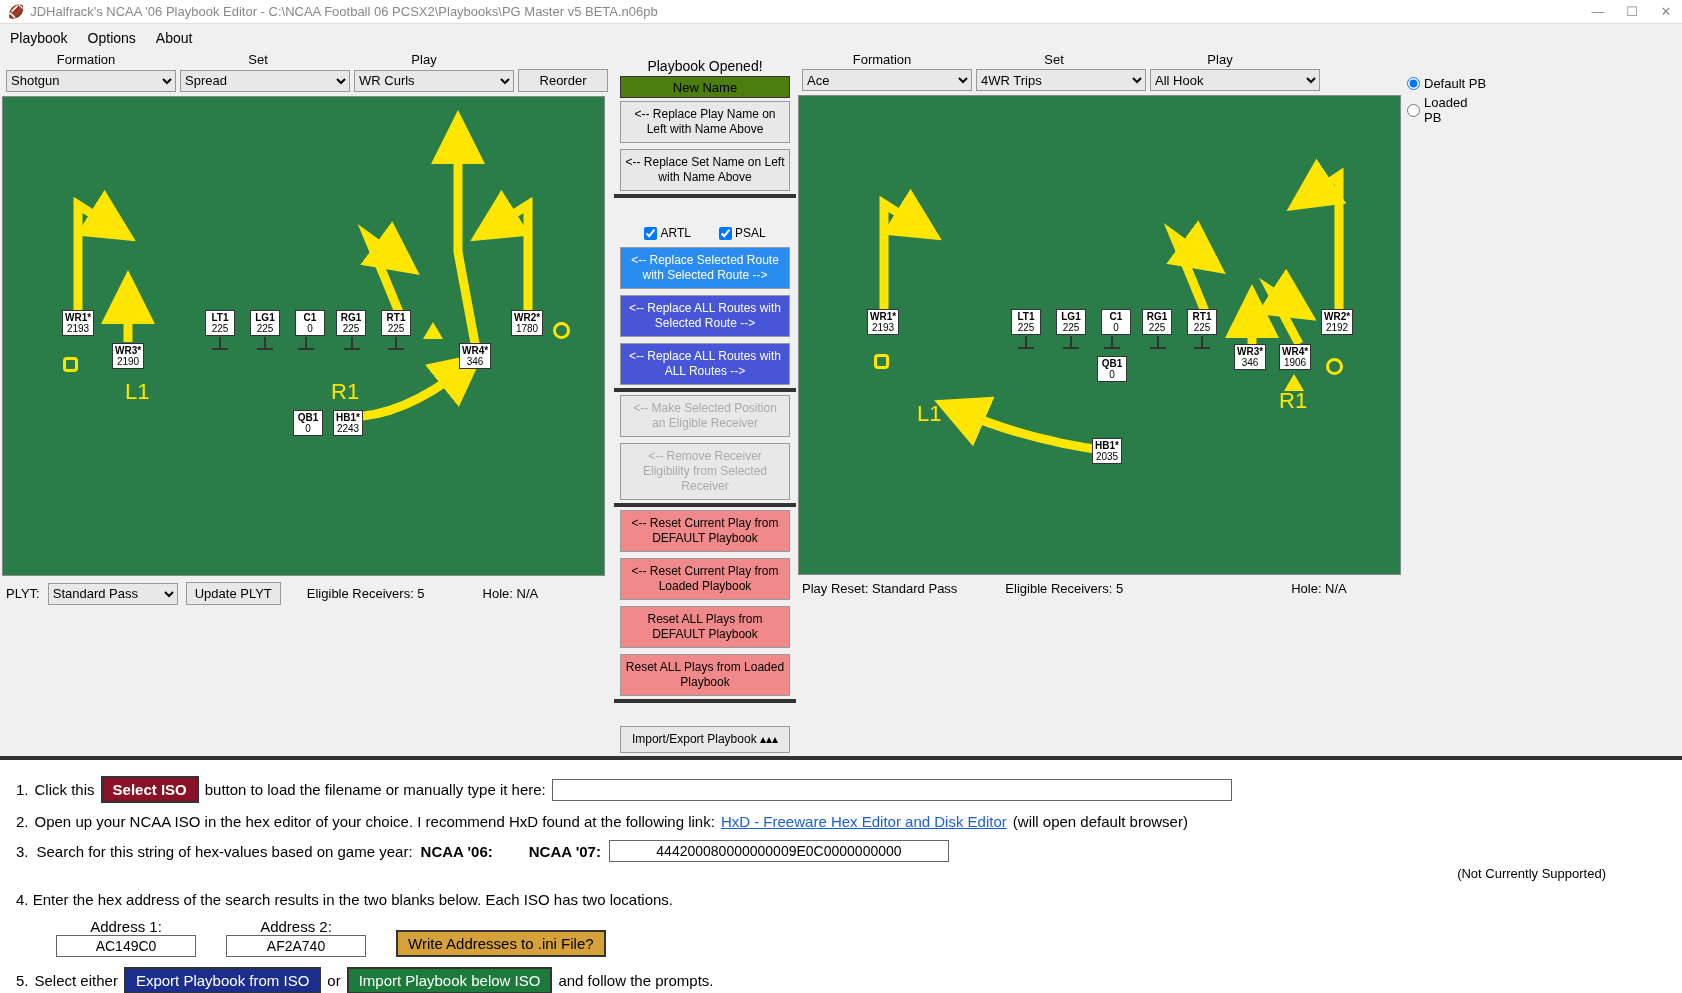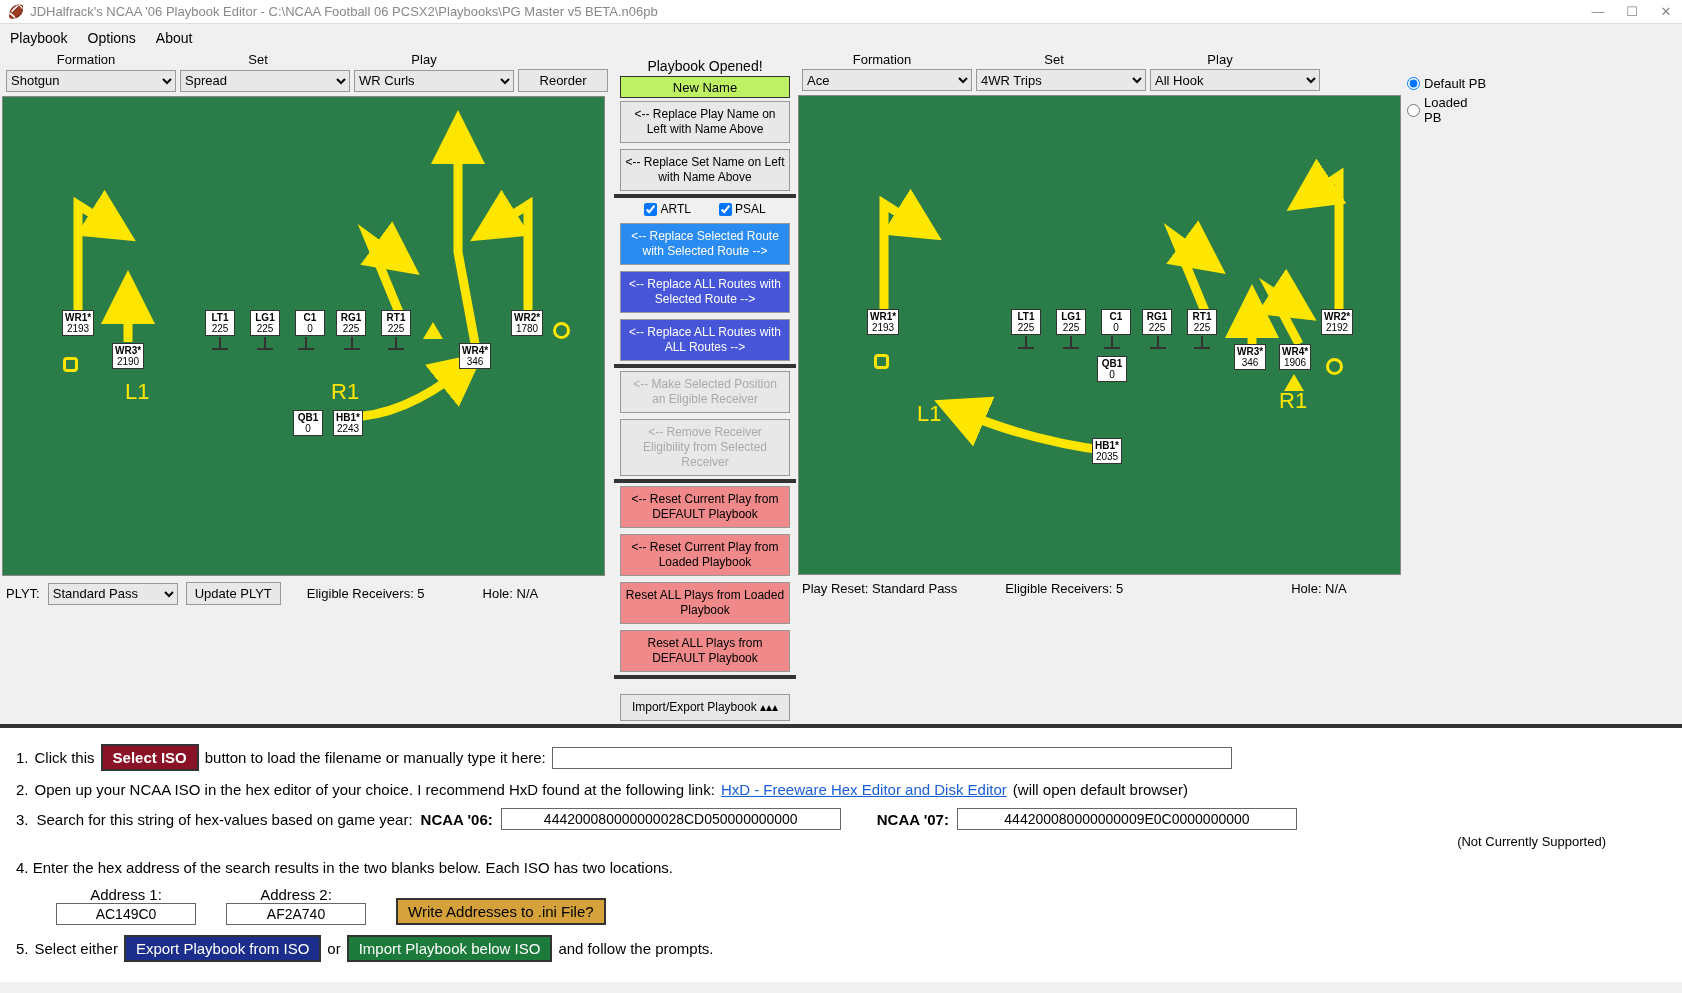--- a/index.html
+++ b/index.html
@@ -22,35 +22,35 @@
 .labels-line .c2 { width: 172px; text-align:center; }
 .labels-line .c3 { width: 160px; text-align:center; }
 .field { position: relative; background: #2a7c48; border: 1px solid #888; width: 603px; height: 480px; margin: 2px; }
 .plabel { position: absolute; background: #fff; border: 1px solid #333; font-size: 10px; text-align: center; padding: 1px 2px; line-height: 1.1; min-width: 30px; font-weight: bold; }
 .plabel .num { font-weight: normal; }
 .ytext { position: absolute; color: #ffe600; font-size: 22px; }
 .yshape { position: absolute; border: 3px solid #ffe600; }
 .statusbar { display: flex; align-items: center; padding: 4px 6px; font-size: 13px; gap: 8px; }
 .center-pane .hdr { font-size: 14px; padding: 6px 0 2px 0; }
 .center-pane .sep { height: 4px; background: #333; width: 100%; }
-.center-pane .inp { width: 170px; height: 22px; border: 1px solid #333; text-align: center; font-size: 13px; background: #bef264; }
+.center-pane .inp { width: 170px; height: 22px; border: 1px solid #333; text-align: center; font-size: 13px; background: #4d7c0f; }
 .cbtn { width: 170px; border: 1px solid #999; background: #e8e8e8; font-size: 12px; padding: 5px 4px; cursor: pointer; text-align: center; margin: 3px 0; line-height: 1.25; }
 .cbtn.blue { background: #2a8cf0; color: #fff; }
 .cbtn.darkblue { background: #4756d9; color: #fff; }
 .cbtn.disabled { background: #e8e8e8; color: #aaa; }
 .cbtn.red { background: #f08a8a; }
 .radio-row { display:flex; align-items:center; gap:4px; padding:2px 0; }
 .lower { padding: 10px 16px; background: #fff; font-size: 15px; }
 .redbtn { background: #8a1226; color:#fff; border:2px solid #333; padding:3px 10px; font-size:15px; font-weight:bold; cursor:pointer; }
 .orangebtn { background: #d5a13a; color:#000; border:2px solid #333; padding:3px 10px; font-size:15px; cursor:pointer; }
 .navybtn { background: #1c2e8c; color:#fff; border:2px solid #333; padding:3px 10px; font-size:15px; cursor:pointer; }
 .greenbtn { background: #1c7a3a; color:#fff; border:2px solid #333; padding:3px 10px; font-size:15px; cursor:pointer; }
 .txtin { border:1px solid #666; padding:2px 6px; font-size:14px; text-align:center; }
 a.link { color: #1a5ed8; text-decoration: underline; }
-.chkrow { display:flex; gap:28px; justify-content:center; padding:4px 0; font-size:12px; }
+.chkrow { display:flex; gap:28px; justify-content:center; padding:4px 0; font-size:12px;margin-top:24px; }
 .chkrow label { display:flex; align-items:center; gap:3px; }
 </style>
 </head>
 <body>
 
 <div class="titlebar">
   <span style="margin-right:6px;">🏈</span>
   <span class="title">JDHalfrack's NCAA '06 Playbook Editor - C:\NCAA Football 06 PCSX2\Playbooks\PG Master v5 BETA.n06pb</span>
   <div class="winbtns">
     <span class="winbtn">—</span>
@@ -159,24 +159,24 @@
     </div>
     <button class="cbtn blue">&lt;-- Replace Selected Route with Selected Route --&gt;</button>
     <button class="cbtn darkblue">&lt;-- Replace ALL Routes with Selected Route --&gt;</button>
     <button class="cbtn darkblue">&lt;-- Replace ALL Routes with ALL Routes --&gt;</button>
     <div class="sep"></div>
     <button class="cbtn disabled">&lt;-- Make Selected Position an Eligible Receiver</button>
     <button class="cbtn disabled">&lt;-- Remove Receiver Eligibility from Selected Receiver</button>
     <div class="sep"></div>
     <button class="cbtn red">&lt;-- Reset Current Play from DEFAULT Playbook</button>
     <button class="cbtn red">&lt;-- Reset Current Play from Loaded Playbook</button>
+    <button class="cbtn red">Reset ALL Plays from DEFAULT Playbook</button>
     <button class="cbtn red">Reset ALL Plays from Loaded Playbook</button>
-    <button class="cbtn red">Reset ALL Plays from DEFAULT Playbook</button>
     <div class="sep"></div>
-    <button class="cbtn" style="margin-top:15px">Import/Export Playbook ▴▴▴</button>
+    <button class="cbtn" style="margin-top:23px">Import/Export Playbook ▴▴▴</button>
   </div>
 
   <div class="right-pane">
     <div class="labels-line">
       <div class="c1">Formation</div>
       <div class="c2">Set</div>
       <div class="c3">Play</div>
     </div>
     <div class="sel-row">
       <select style="width:170px"><option>Ace</option></select>
@@ -263,21 +263,20 @@
   <div style="display:flex;align-items:center;gap:6px;margin:10px 0;">
     <span>2.</span>
     <span>Open up your NCAA ISO in the hex editor of your choice.  I recommend HxD found at the following link:  </span>
     <a href="#" class="link">HxD - Freeware Hex Editor and Disk Editor</a>
     <span> (will open default browser)</span>
   </div>
   <div style="display:flex;align-items:center;gap:8px;margin:10px 0;flex-wrap:wrap;">
     <span>3.</span>
     <span>Search for this string of hex-values based on game year:  </span>
     <b>NCAA '06:</b>
-    <input class="txtin" style="width: 340px;" value="444200080000000028CD050000000000">
     <span style="width:20px"></span>
     <b>NCAA '07:</b>
     <input class="txtin" style="width: 340px;" value="444200080000000009E0C0000000000">
   </div>
   <div style="text-align:right;margin:-6px 60px 6px 0;font-size:13px">(Not Currently Supported)</div>
   <div style="margin:10px 0;">
     <span>4. </span>
     <span>Enter the hex address of the search results in the two blanks below.  Each ISO has two locations.</span>
   </div>
   <div style="display:flex;align-items:flex-end;gap:30px;margin:4px 0 10px 40px;">

